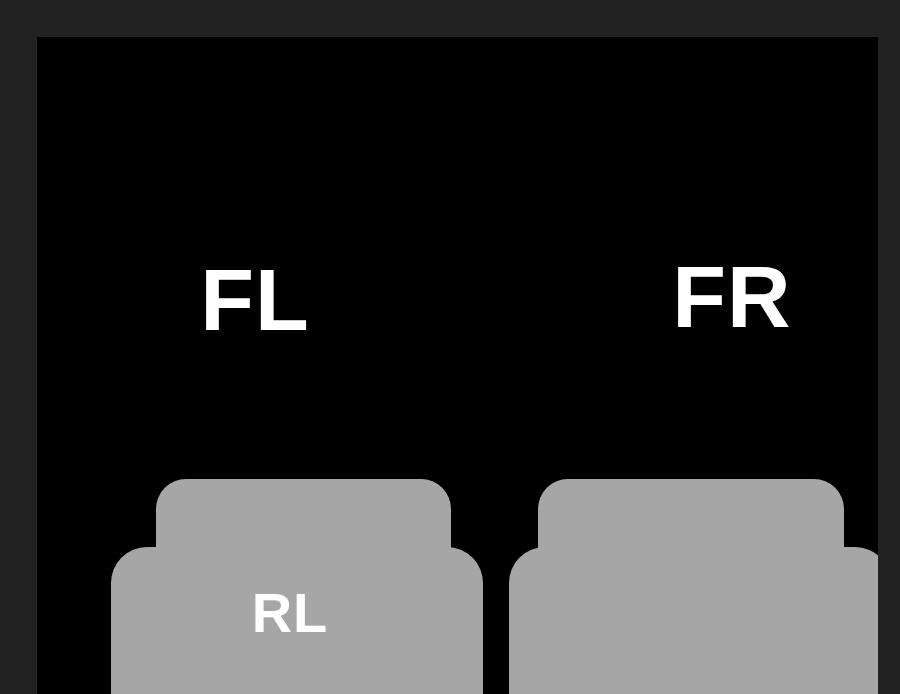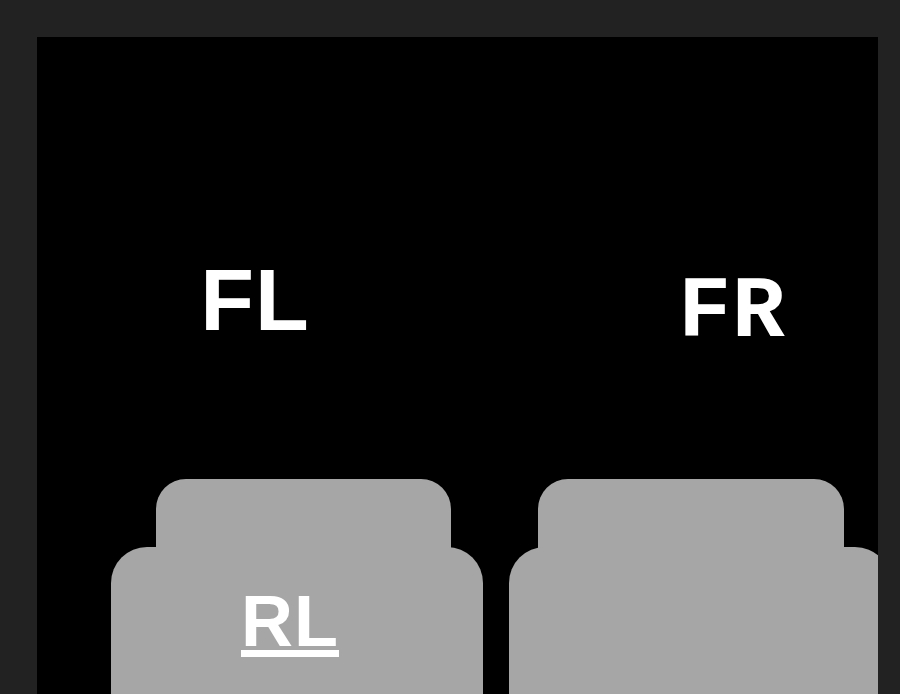--- a/index.html
+++ b/index.html
@@ -23,21 +23,21 @@
     position: absolute;
     color: var(--text);
     font-weight: bold;
     font-size: 88px;
     line-height: 1;
     transform: translateX(-50%);
     letter-spacing: 1px;
     white-space: nowrap;
   }
   .label-fl { left: 211px; top: 204px; }
-  .label-fr { left: 688px; top: 217px; font-family: Liberation Mono, monospace; }
+  .label-fr { left: 688px; top: 201px; }
   .mat {
     position: absolute;
     top: 428px;
   }
   .mat-rl { left: 60px;  width: 372px; height: 290px; }
   .mat-rr { left: 458px; width: 382px; height: 290px; }
   .mat-tab {
     position: absolute;
     top: 0;
     height: 130px;
@@ -56,24 +56,23 @@
     border-radius: 36px;
   }
   .mat-label {
     position: absolute;
     left: 0;
     right: 0;
     top: 98px;
     text-align: center;
     color: var(--text);
     font-weight: bold;
-    font-size: 72px;
+    font-size: 56px;
     line-height: 1;
     letter-spacing: 1px;
-    text-decoration: underline;
   }
 </style>
 </head>
 <body>
 
 <div class="stage">
 
   <div class="pos-label label-fl">FL</div>
 
   <div class="pos-label label-fr">FR</div>

